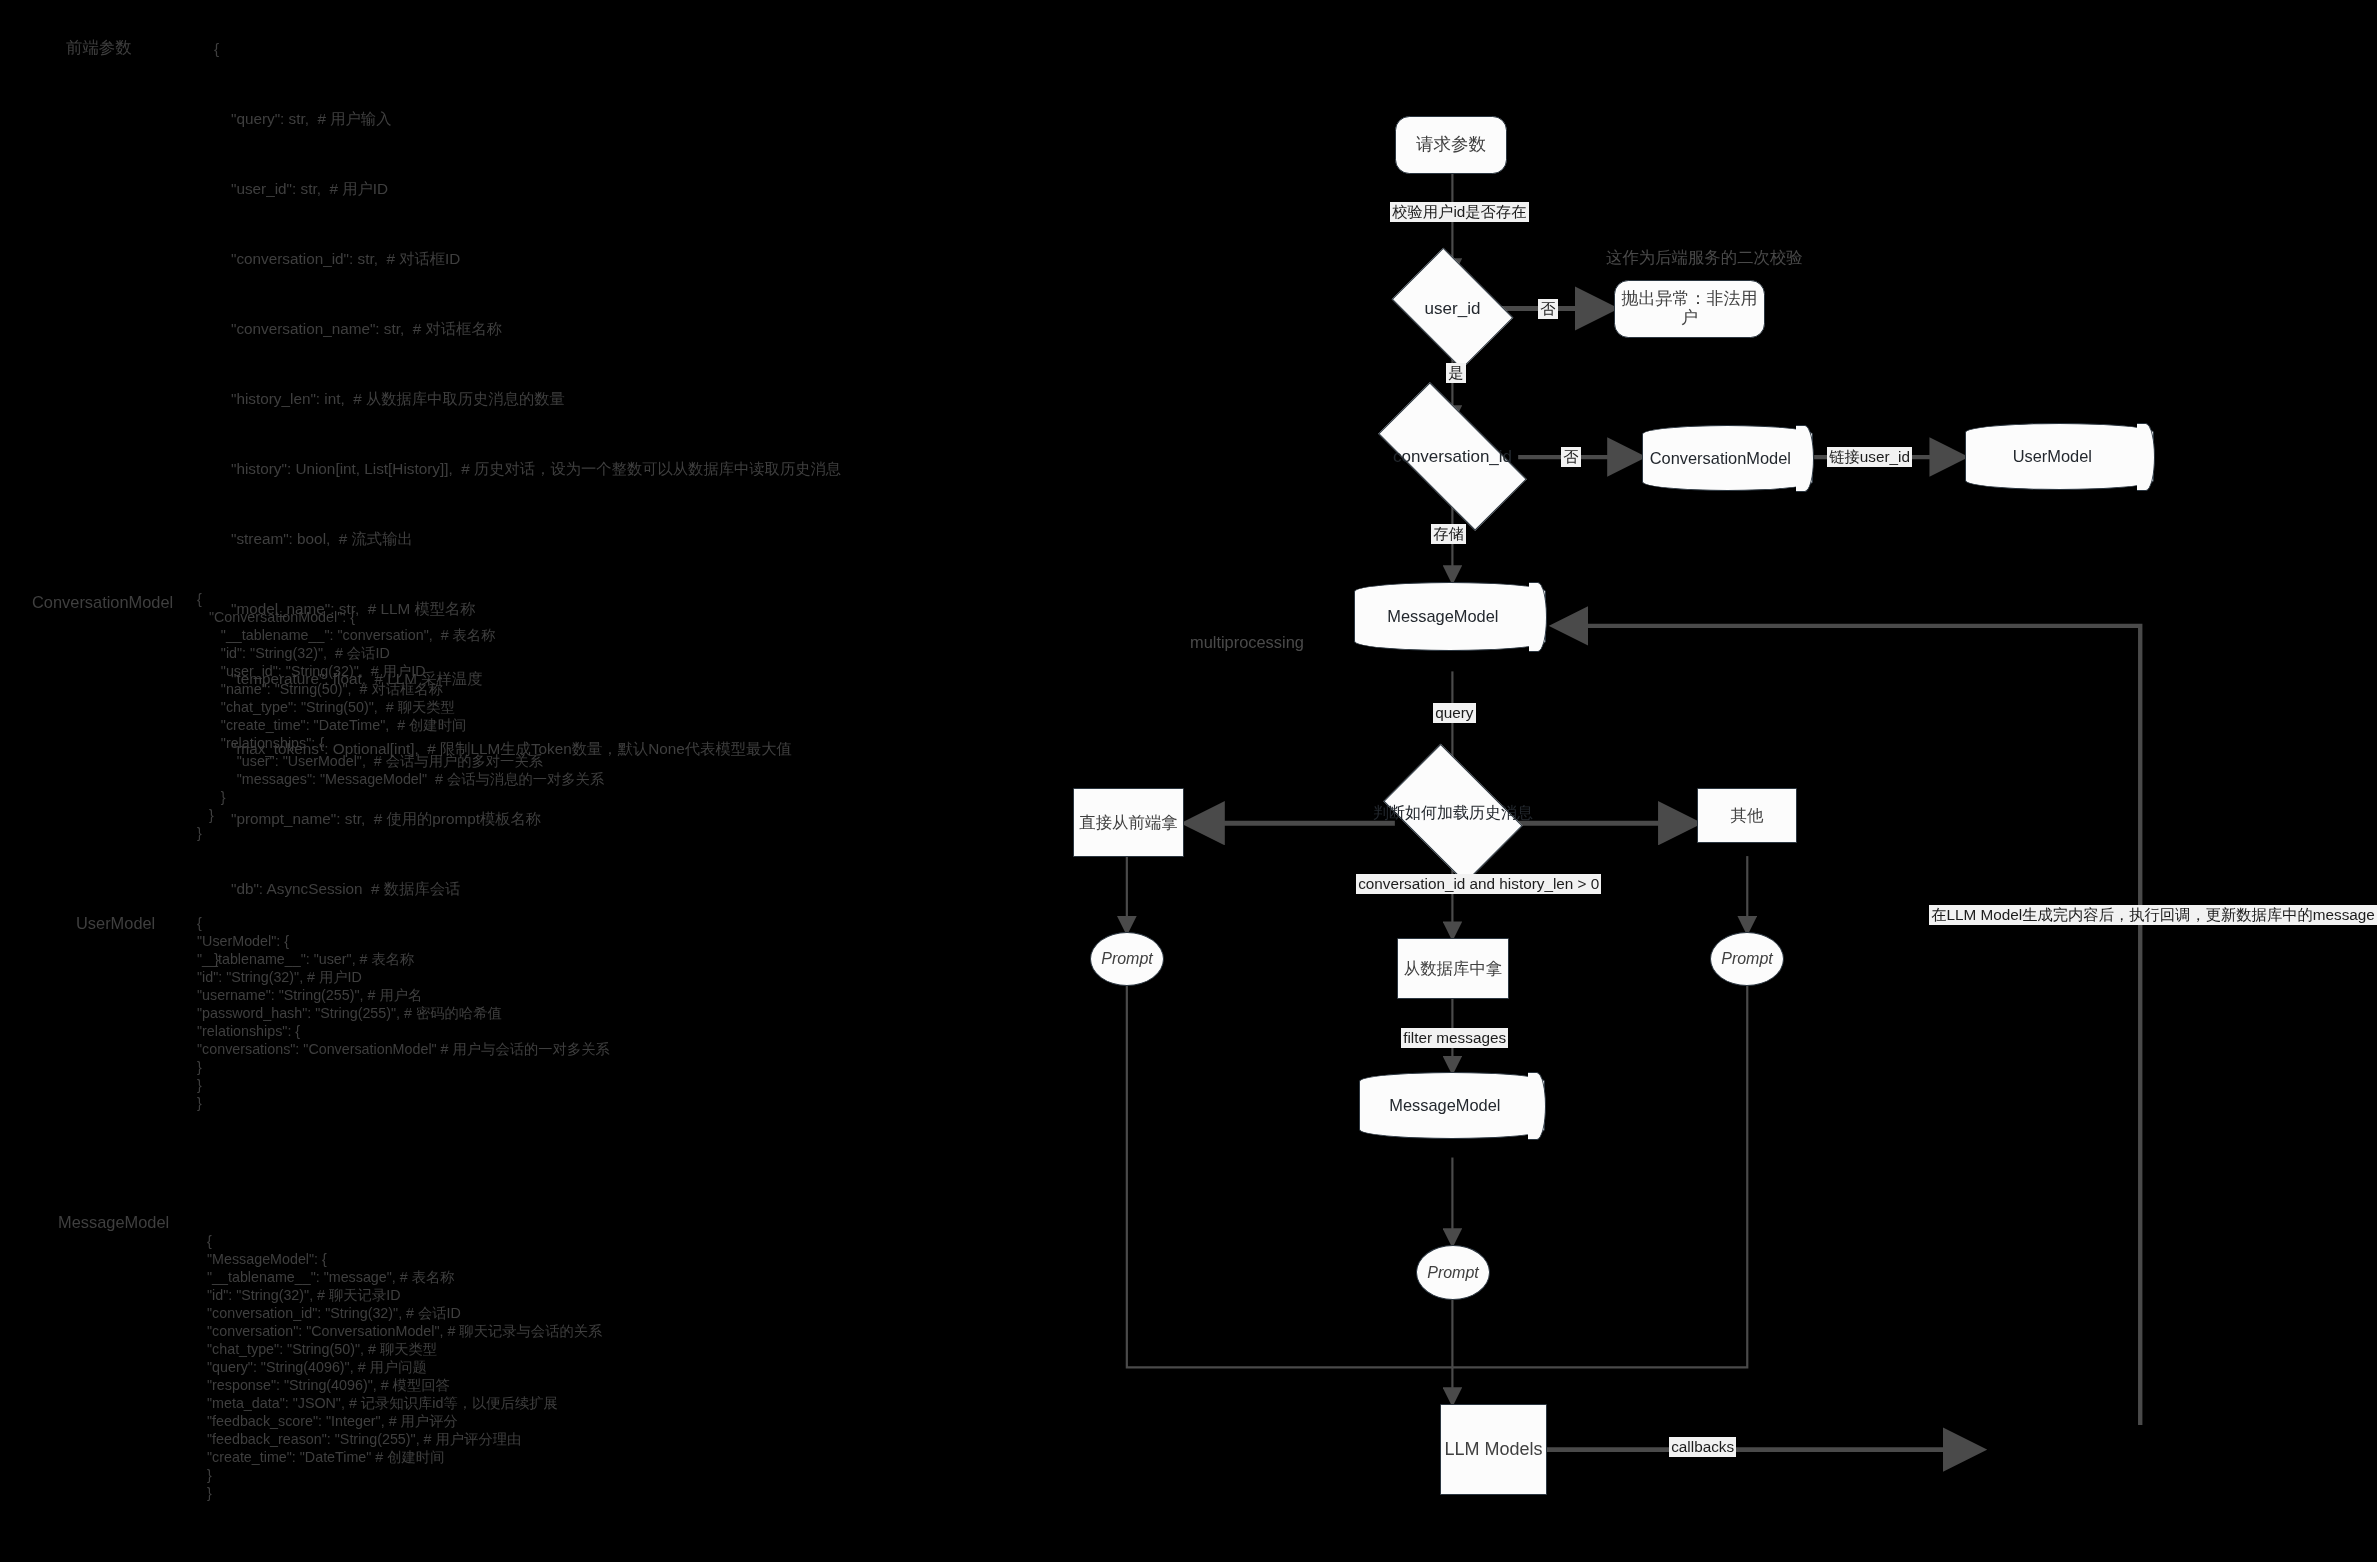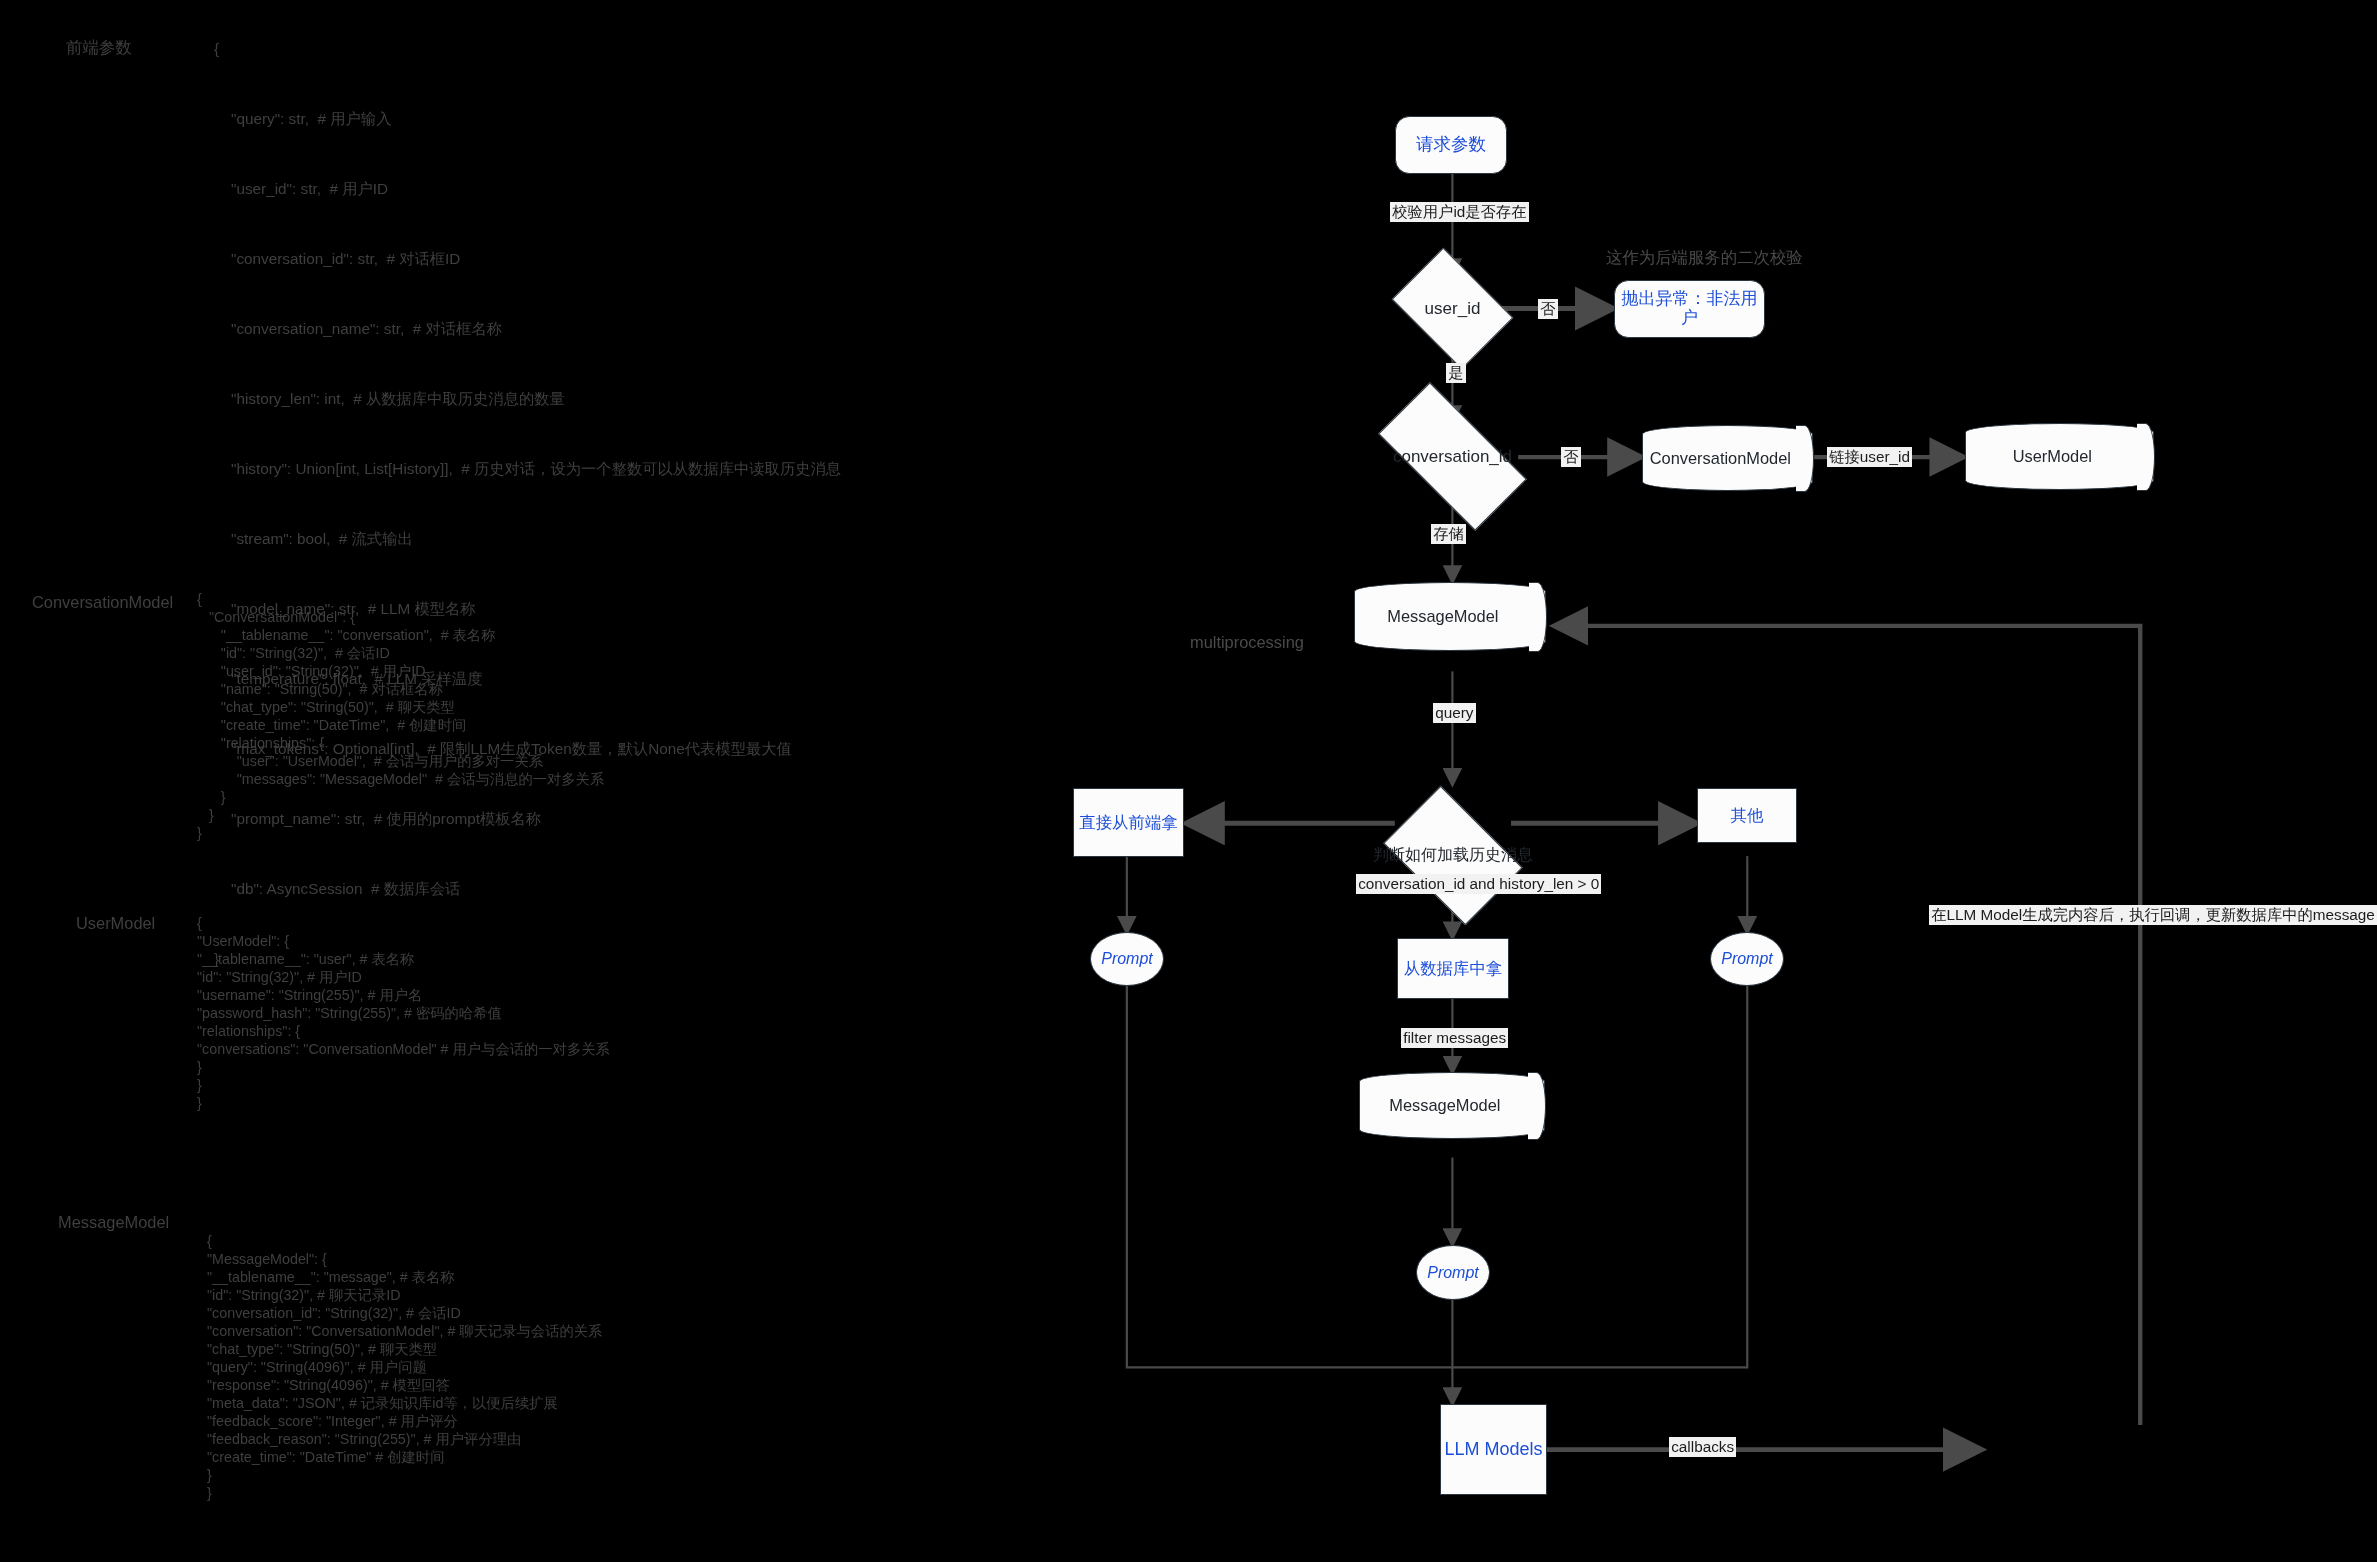--- a/index.html
+++ b/index.html
@@ -7,21 +7,21 @@
        font-family:"Liberation Sans","DejaVu Sans",sans-serif;}
 
   
   .doc-label{position:absolute;color:#3f3f3f;font-size:16px;white-space:pre;}
   .doc-body{position:absolute;color:#3f3f3f;white-space:pre;line-height:1.0;}
 
   
   #flow{position:absolute;left:0;top:0;width:2377px;height:1562px;}
 
   .node{position:absolute;background:#fcfcfc;border:1.6px solid #2b3640;
-        color:#1d4ed8;display:flex;align-items:center;justify-content:center;
+        color:#404040;display:flex;align-items:center;justify-content:center;
         text-align:center;box-sizing:border-box;}
   .node.rect{border-radius:1.1px;}
   .node.round{border-radius:14.3px;}
   .node.circle{border-radius:50%;font-style:italic;}
   .node span{display:block;line-height:1.1;}
 
   
   .diamond{position:absolute;}
   .diamond .dshape{position:absolute;inset:0;background:#fcfcfc;
         border:1.6px solid #2b3640;transform:rotate(45deg);box-sizing:border-box;}
@@ -219,21 +219,21 @@
   <div class="cyl" style="left:1354px;top:582px;width:192px;height:69px;">
     <div class="body"></div>
     <div class="cap"></div>
     <div class="ctext" style="font-size:16.4px;">MessageModel</div>
   </div>
 
   <div class="anno" style="left:1190px;top:633px;font-size:16.4px;">multiprocessing</div>
 
   <div class="elabel" style="left:1433px;top:703px;font-size:15.3px;">query</div>
 
-  <div class="diamond" style="left:1395px;top:815px;width:116px;height:81px;">
+  <div class="diamond" style="left:1395px;top:773px;width:116px;height:81px;">
     <div class="dshape"></div>
     <div class="dtext" style="font-size:16px;">判断如何加载历史消息</div>
   </div>
 
   <div class="node rect" style="left:1073px;top:788px;width:111px;height:69px;font-size:16.4px;">
     <span>直接从前端拿</span>
   </div>
 
   <div class="node rect" style="left:1697px;top:788px;width:100px;height:55px;font-size:16.4px;">
     <span>其他</span>

